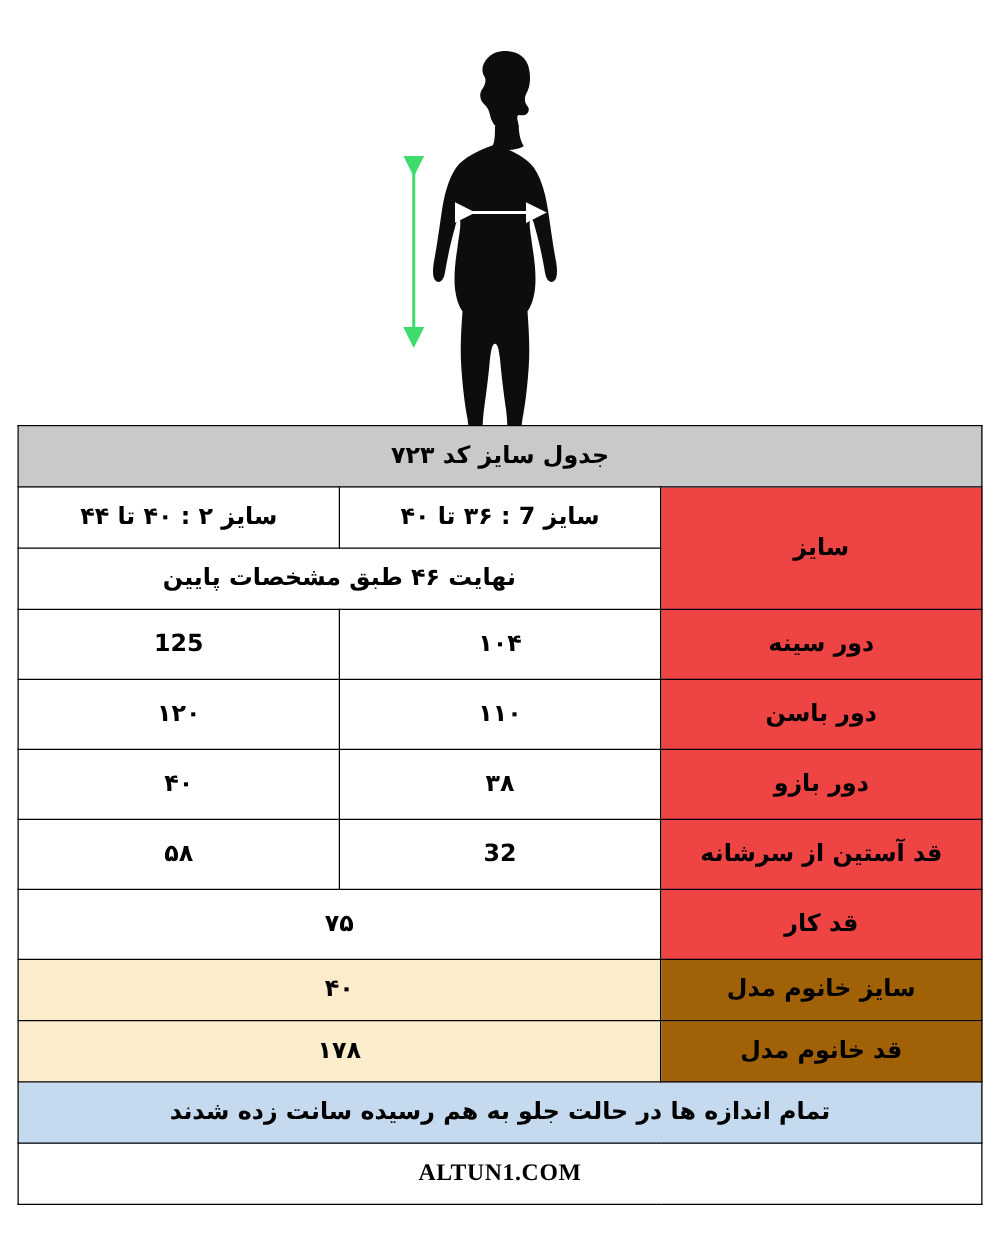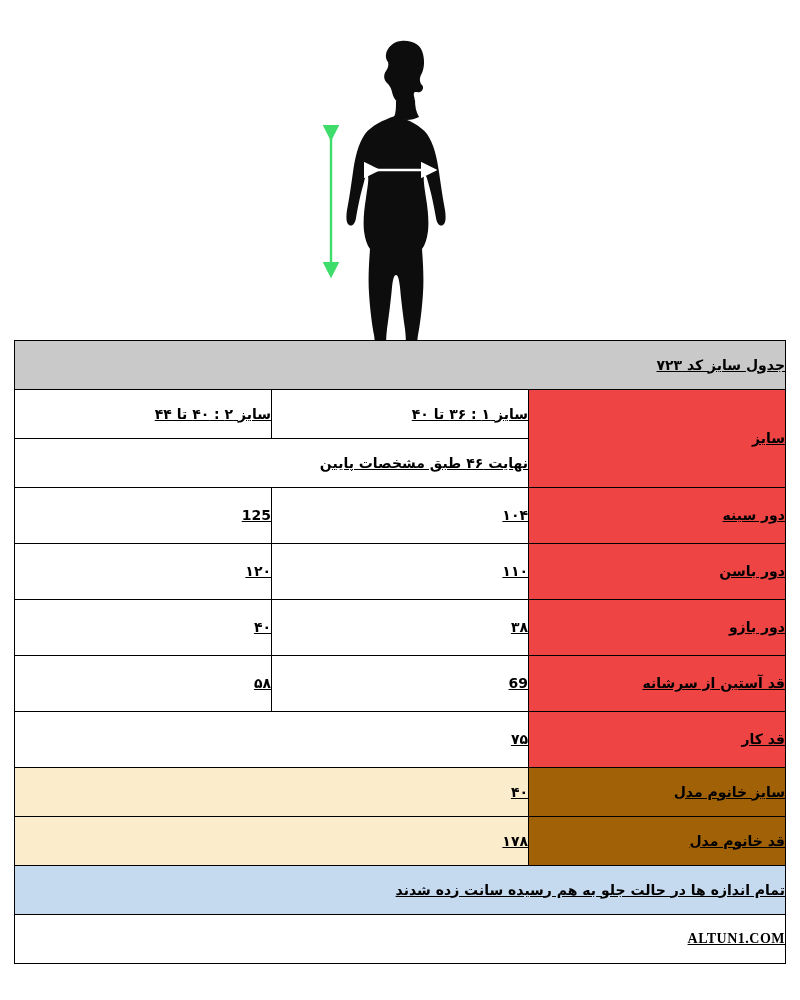--- a/index.html
+++ b/index.html
@@ -46,28 +46,27 @@
     width: 772px;
   }
   table.size-table {
     width: 772px;
     border-collapse: collapse;
     table-layout: fixed;
     direction: rtl;
   }
   table.size-table td {
     border: 1px solid #000000;
-    text-align: right;
+    text-align: center;
     vertical-align: middle;
-    font-size: 14px;
+    font-size: 19px;
     font-weight: bold;
     padding: 0;
     height: 48px;
     line-height: 1.35;
-    text-decoration: underline;
   }
   .title-row td {
     background: #c9c9c9;
     height: 44px;
     font-size: 17px;
     font-weight: bold;
   }
   .label-col {
     background: #ef4444;
     width: 236px;
@@ -182,21 +181,21 @@
 
 <div class="table-wrap">
   <table class="size-table">
     <tbody>
       <tr class="title-row">
         <td colspan="3">جدول سایز کد ۷۲۳</td>
       </tr>
 
       <tr>
         <td class="label-col" rowspan="2">سایز</td>
-        <td class="val-col hdr-cell">سایز ۱ : ۳۶ تا ۴۰</td>
+        <td class="val-col hdr-cell">سایز 7 : ۳۶ تا ۴۰</td>
         <td class="val-col hdr-cell">سایز ۲ : ۴۰ تا ۴۴</td>
       </tr>
 
       <tr class="note-row">
         <td colspan="2">نهایت ۴۶ طبق مشخصات پایین</td>
       </tr>
 
       <tr class="tall">
         <td class="label-col">دور سینه</td>
         <td class="val-col">۱۰۴</td>
@@ -210,21 +209,21 @@
       </tr>
 
       <tr class="tall">
         <td class="label-col">دور بازو</td>
         <td class="val-col">۳۸</td>
         <td class="val-col">۴۰</td>
       </tr>
 
       <tr class="tall">
         <td class="label-col">قد آستین از سرشانه</td>
-        <td class="val-col">69</td>
+        <td class="val-col">32</td>
         <td class="val-col">۵۸</td>
       </tr>
 
       <tr class="tall">
         <td class="label-col">قد کار</td>
         <td colspan="2">۷۵</td>
       </tr>
 
       <tr class="model-row">
         <td class="label-col">سایز خانوم مدل</td>

